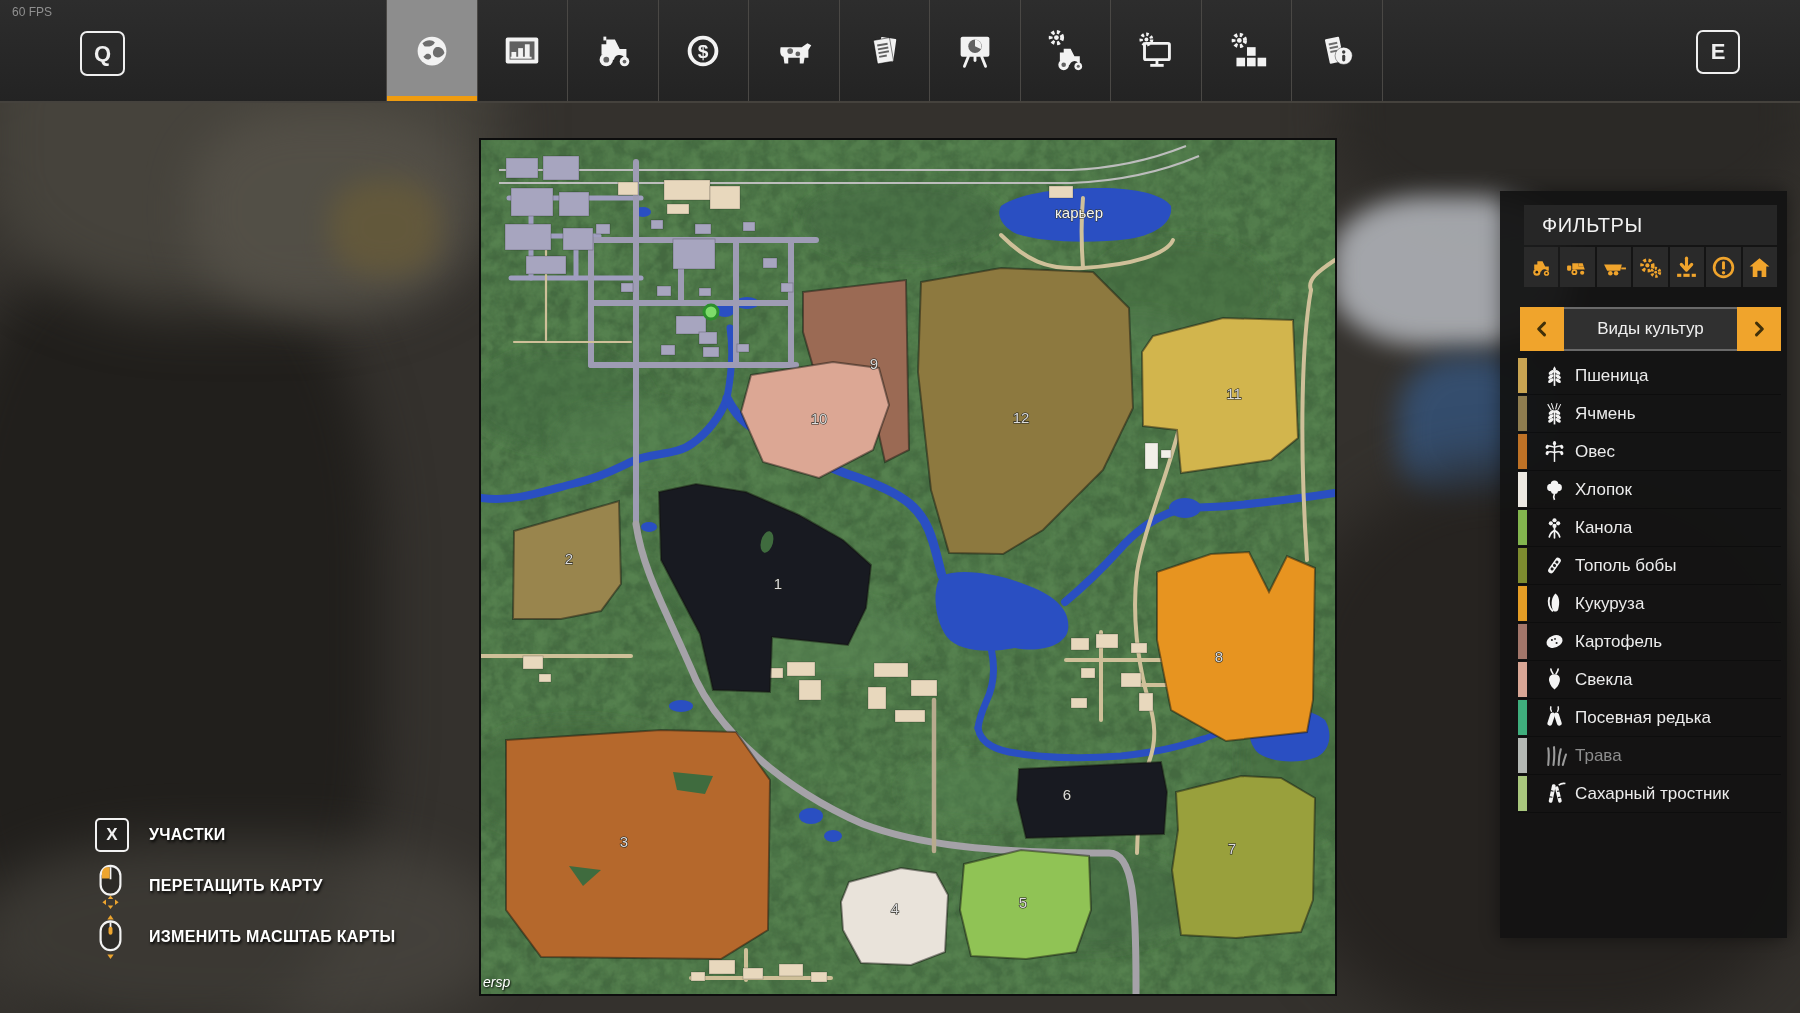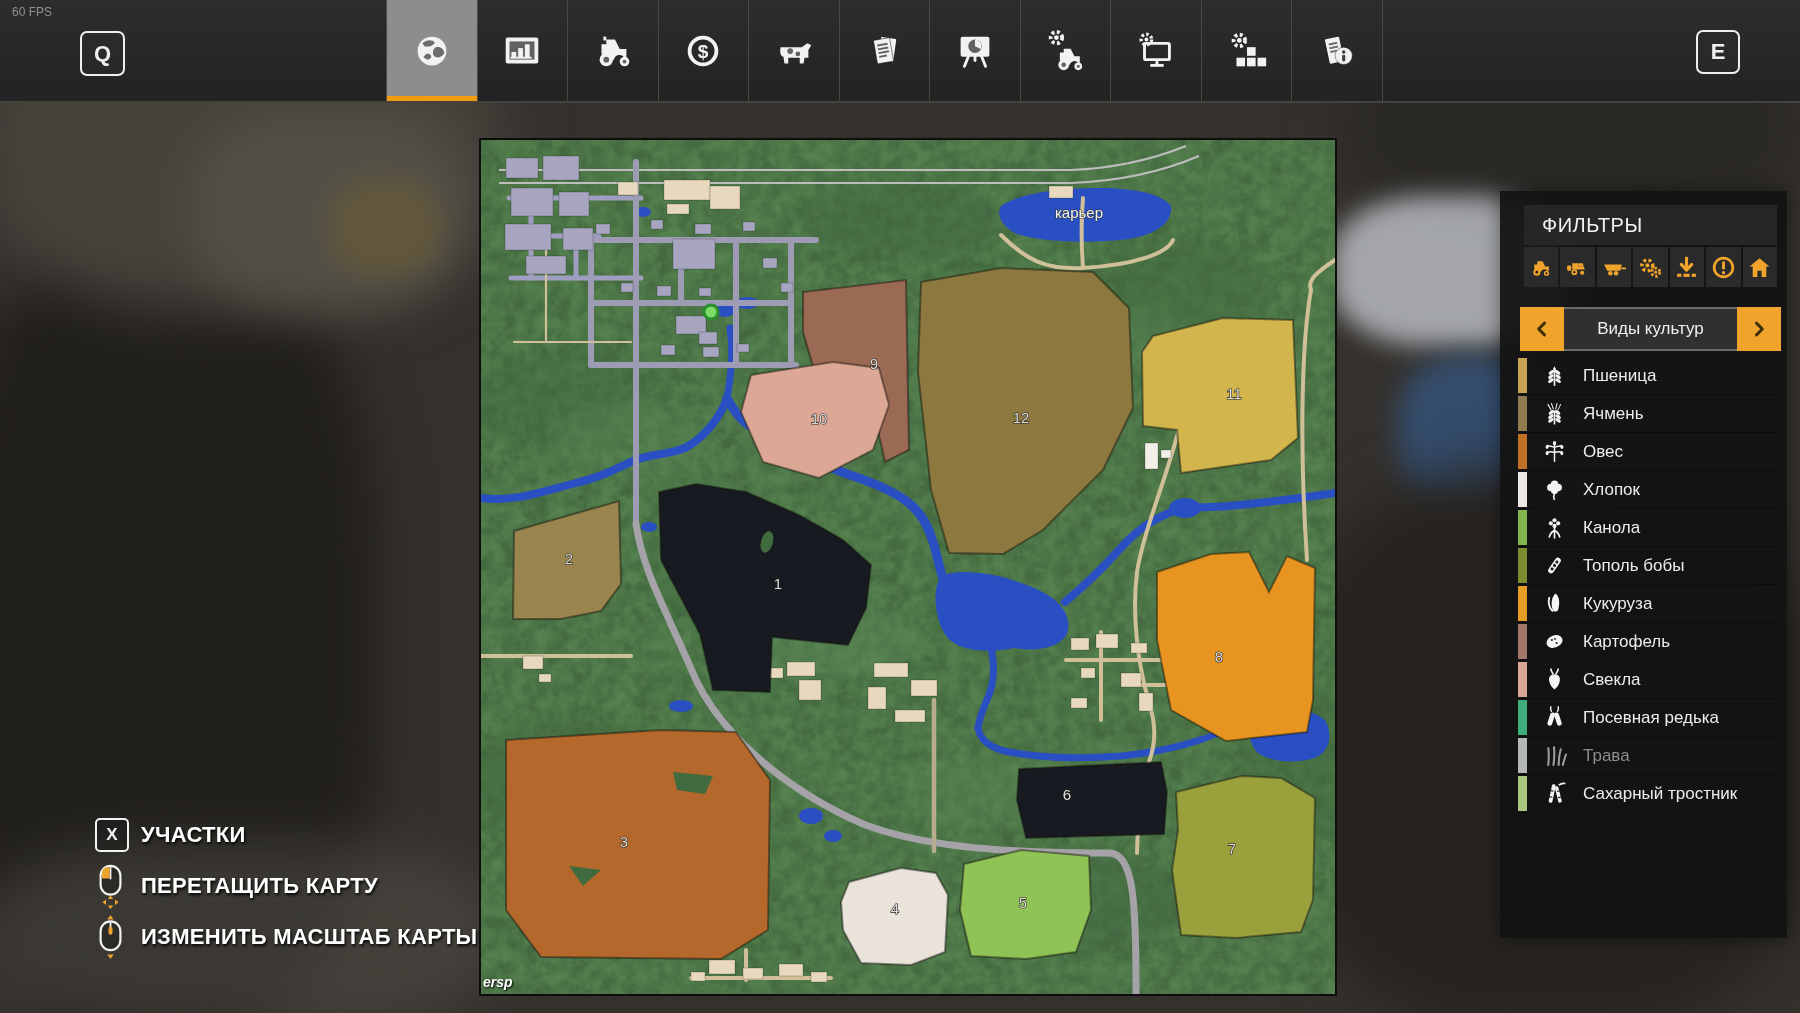--- a/index.html
+++ b/index.html
@@ -33,54 +33,54 @@
   .tab svg{width:46px;height:46px;color:#f2f2f2;}
   .tab.selected{background:#8d8d8d;}
   .tab.selected::after{content:'';position:absolute;left:0;right:0;bottom:0;height:5px;background:#ef9c10;}
 
   
   #map-wrap{position:absolute;left:479px;top:138px;width:858px;height:858px;
     border:2px solid #0d0d0d;box-sizing:border-box;background:#4d7748;z-index:3;}
   .fnum{font-size:15px;fill:#dcdcdc;paint-order:stroke;stroke:#23231d;stroke-width:1.1px;
     font-family:"Liberation Sans","DejaVu Sans",sans-serif;text-anchor:middle;}
   .maplabel{font-size:15px;fill:#f5f5f5;paint-order:stroke;stroke:#33331f;stroke-width:1px;text-anchor:middle;}
-  #map-watermark{position:absolute;left:2px;bottom:4px;color:#fff;font-weight:bold;font-size:14px;
+  #map-watermark{position:absolute;left:2px;bottom:4px;color:#fff;font-weight:normal;font-size:14px;
     text-shadow:1px 1px 2px #000;font-style:italic;}
 
   
   #panel{position:absolute;left:1500px;top:191px;width:287px;height:747px;
     background:rgba(19,19,19,.95);z-index:6;box-shadow:0 0 18px rgba(0,0,0,.45);}
   #panel-title{margin:14px 10px 0 24px;height:40px;background:#262626;display:flex;align-items:center;
     padding-left:18px;font-size:20px;color:#f2f2f2;letter-spacing:.5px;}
   #filter-icons{margin:2px 10px 0 24px;height:40px;display:flex;gap:2px;}
   .ficell{flex:1;background:#2a2a2a;display:flex;align-items:center;justify-content:center;color:#f0a42c;}
   .ficell svg{width:25px;height:25px;}
   #selector{margin:20px 6px 0 20px;height:44px;display:flex;}
   .sel-btn{width:44px;height:44px;background:#f0a42c;display:flex;align-items:center;justify-content:center;}
   #selector-label{flex:1;background:#303030;border-top:2px solid #696969;border-bottom:2px solid #696969;
     box-sizing:border-box;display:flex;align-items:center;justify-content:center;color:#efefef;font-size:17px;}
   #crop-list{margin-top:6px;padding:0 6px 0 18px;}
   .crop-row{height:37px;display:flex;align-items:center;border-bottom:1px solid rgba(0,0,0,.3);}
   .crop-bar{width:9px;height:35px;flex:0 0 9px;}
   .crop-icon{width:42px;display:flex;align-items:center;justify-content:center;color:#f4f4f4;flex:0 0 42px;margin-left:6px;}
   .crop-icon svg{width:25px;height:25px;}
-  .crop-label{font-size:17px;color:#ececec;margin-left:8px;white-space:nowrap;}
+  .crop-label{font-size:17px;color:#ececec;white-space:nowrap;}
   .crop-row.disabled .crop-label{color:#8d8d8d;text-align:center;}
   .crop-row.disabled .crop-icon{color:#9b9b9b;}
 
   
   #legend{position:absolute;left:95px;top:815px;z-index:4;}
   .leg-row{display:flex;align-items:center;margin-bottom:11px;height:40px;}
   .leg-row .xkey{width:34px;height:34px;border:2.5px solid #f2f2f2;border-radius:5px;box-sizing:border-box;
     color:#f2f2f2;font-weight:bold;font-size:17px;display:flex;align-items:center;justify-content:center;
     background:rgba(25,25,25,.4);margin-right:4px;}
   .leg-row .micon{width:30px;display:flex;justify-content:center;margin-right:8px;}
   .leg-row .micon svg{width:27px;height:47px;}
-  .leg-label{font-size:22px;font-weight:700;color:#fff;letter-spacing:.3px;
-    text-shadow:1px 2px 3px rgba(0,0,0,.95);margin-left:8px;}
+  .leg-label{font-size:16px;font-weight:700;color:#fff;letter-spacing:.3px;
+    text-shadow:1px 2px 3px rgba(0,0,0,.95);margin-left:16px;}
 </style>
 </head>
 <body>
 
 <div id="screen">
 
   <div class="blob" id="b1"></div>
   <div class="blob" id="b2"></div>
   <div class="blob" id="b5"></div>
   <div class="blob" id="b7"></div>

